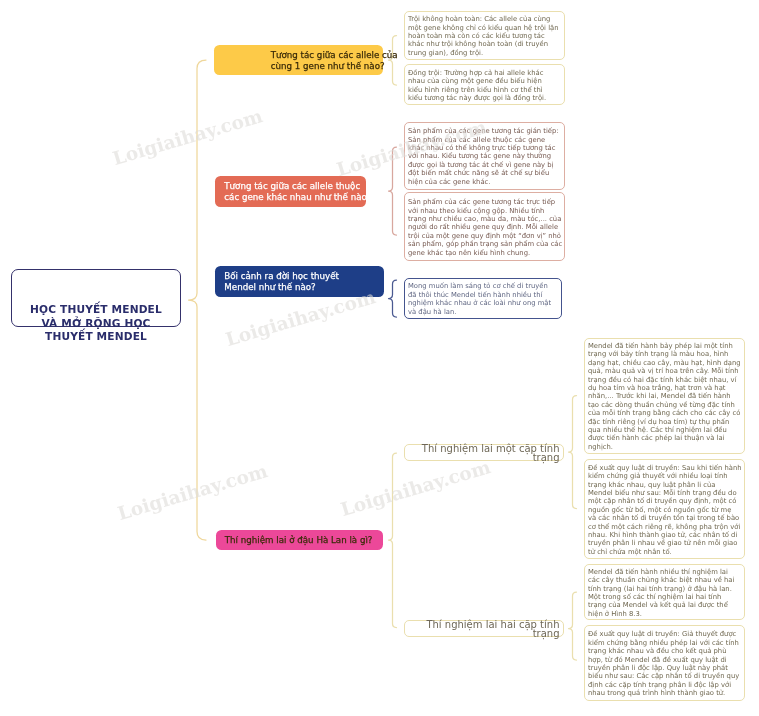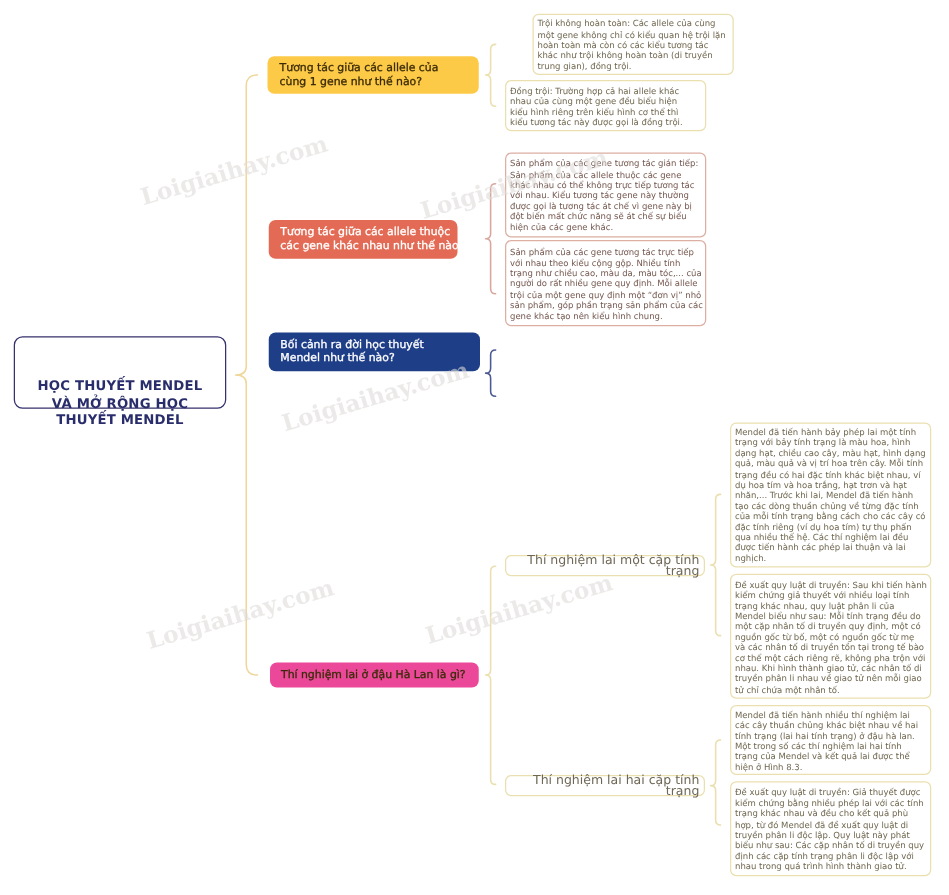--- a/index.html
+++ b/index.html
@@ -41,21 +41,21 @@
 </svg>
 
 <div class="root-node" style="left:11px;top:268.5px;width:170px;height:58px;">
   <div class="rtxt">
     <div>HỌC THUYẾT MENDEL</div>
     <div>VÀ MỞ RỘNG HỌC</div>
     <div>THUYẾT MENDEL</div>
   </div>
 </div>
 <div class="pill" style="left:214.4px;top:44.8px;width:168.8px;height:30.6px;background:#fdca48;padding:0 9.3px;">
-  <div class="ptxt" style="color:#3a2b08;">
+  <div class="ptxt" style="color:#3a2b08;margin-left:47px;">
     <div>Tương tác giữa các allele của</div>
     <div>cùng 1 gene như thế nào?</div>
   </div>
 </div>
 <div class="pill" style="left:215px;top:176.0px;width:151px;height:30.5px;background:#e36b55;padding:0 9.3px;">
   <div class="ptxt" style="color:#ffffff;">
     <div>Tương tác giữa các allele thuộc</div>
     <div>các gene khác nhau như thế nào?</div>
   </div>
 </div>
@@ -69,21 +69,21 @@
   <div class="ptxt" style="color:#3a2b08;">
     <div>Thí nghiệm lai ở đậu Hà Lan là gì?</div>
   </div>
 </div>
 <div class="subpill" style="left:404px;top:444.0px;width:159.5px;height:17.0px;border:1px solid #eadfae;padding:0 3px;">
   <div class="stxt">Thí nghiệm lai một cặp tính trạng</div>
 </div>
 <div class="subpill" style="left:404px;top:620.0px;width:159.5px;height:17.0px;border:1px solid #eadfae;padding:0 3px;">
   <div class="stxt">Thí nghiệm lai hai cặp tính trạng</div>
 </div>
-<div class="obox" style="left:426px;top:10.5px;width:161.0px;height:49.5px;border:1.1px solid #eadfae;padding:3.75px 3px 0 3.0px;">
+<div class="obox" style="left:404.0px;top:10.5px;width:161.0px;height:49.5px;border:1.1px solid #eadfae;padding:3.75px 3px 0 3.0px;">
   <div class="btxt" style="color:#6f674f;">
     <div>Trội không hoàn toàn: Các allele của cùng</div>
     <div>một gene không chỉ có kiểu quan hệ trội lặn</div>
     <div>hoàn toàn mà còn có các kiểu tương tác</div>
     <div>khác như trội không hoàn toàn (di truyền</div>
     <div>trung gian), đồng trội.</div>
   </div>
 </div>
 <div class="obox" style="left:404.0px;top:64.0px;width:161.0px;height:41.0px;border:1.1px solid #eadfae;padding:3.70px 3px 0 3.0px;">
   <div class="btxt" style="color:#6f674f;">
@@ -106,20 +106,28 @@
 </div>
 <div class="obox" style="left:404.0px;top:192.0px;width:161.0px;height:69.0px;border:1.1px solid #ddaea2;padding:5.10px 3px 0 3.0px;">
   <div class="btxt" style="color:#75584f;">
     <div>Sản phẩm của các gene tương tác trực tiếp</div>
     <div>với nhau theo kiểu cộng gộp. Nhiều tính</div>
     <div>trạng như chiều cao, màu da, màu tóc,... của</div>
     <div>người do rất nhiều gene quy định. Mỗi allele</div>
     <div>trội của một gene quy định một “đơn vị” nhỏ</div>
     <div>sản phẩm, góp phần trạng sản phẩm của các</div>
     <div>gene khác tạo nên kiểu hình chung.</div>
+  </div>
+</div>
+<div class="obox" style="left:404.0px;top:277.5px;width:158.0px;height:41.5px;border:1.1px solid #44548e;padding:3.95px 3px 0 3.0px;">
+  <div class="btxt" style="color:#5f6682;">
+    <div>Mong muốn làm sáng tỏ cơ chế di truyền</div>
+    <div>đã thôi thúc Mendel tiến hành nhiều thí</div>
+    <div>nghiệm khác nhau ở các loài như ong mật</div>
+    <div>và đậu hà lan.</div>
   </div>
 </div>
 <div class="obox" style="left:584.0px;top:337.5px;width:161.0px;height:116.0px;border:1.1px solid #eadfae;padding:3.40px 3px 0 3.0px;">
   <div class="btxt" style="color:#6f674f;">
     <div>Mendel đã tiến hành bảy phép lai một tính</div>
     <div>trạng với bảy tính trạng là màu hoa, hình</div>
     <div>dạng hạt, chiều cao cây, màu hạt, hình dạng</div>
     <div>quả, màu quả và vị trí hoa trên cây. Mỗi tính</div>
     <div>trạng đều có hai đặc tính khác biệt nhau, ví</div>
     <div>dụ hoa tím và hoa trắng, hạt trơn và hạt</div>

